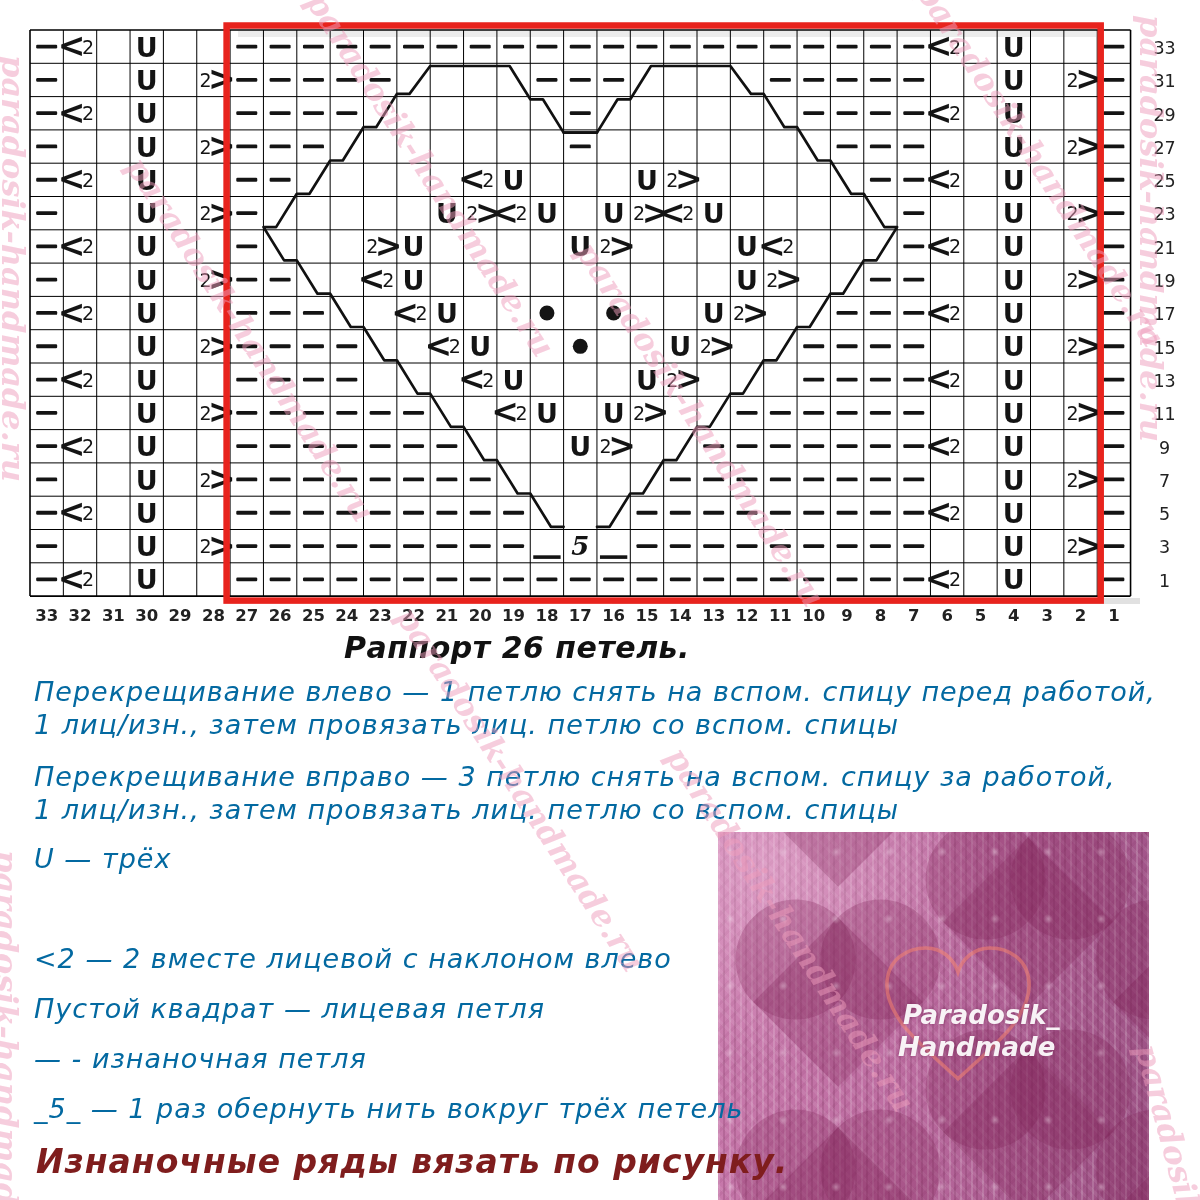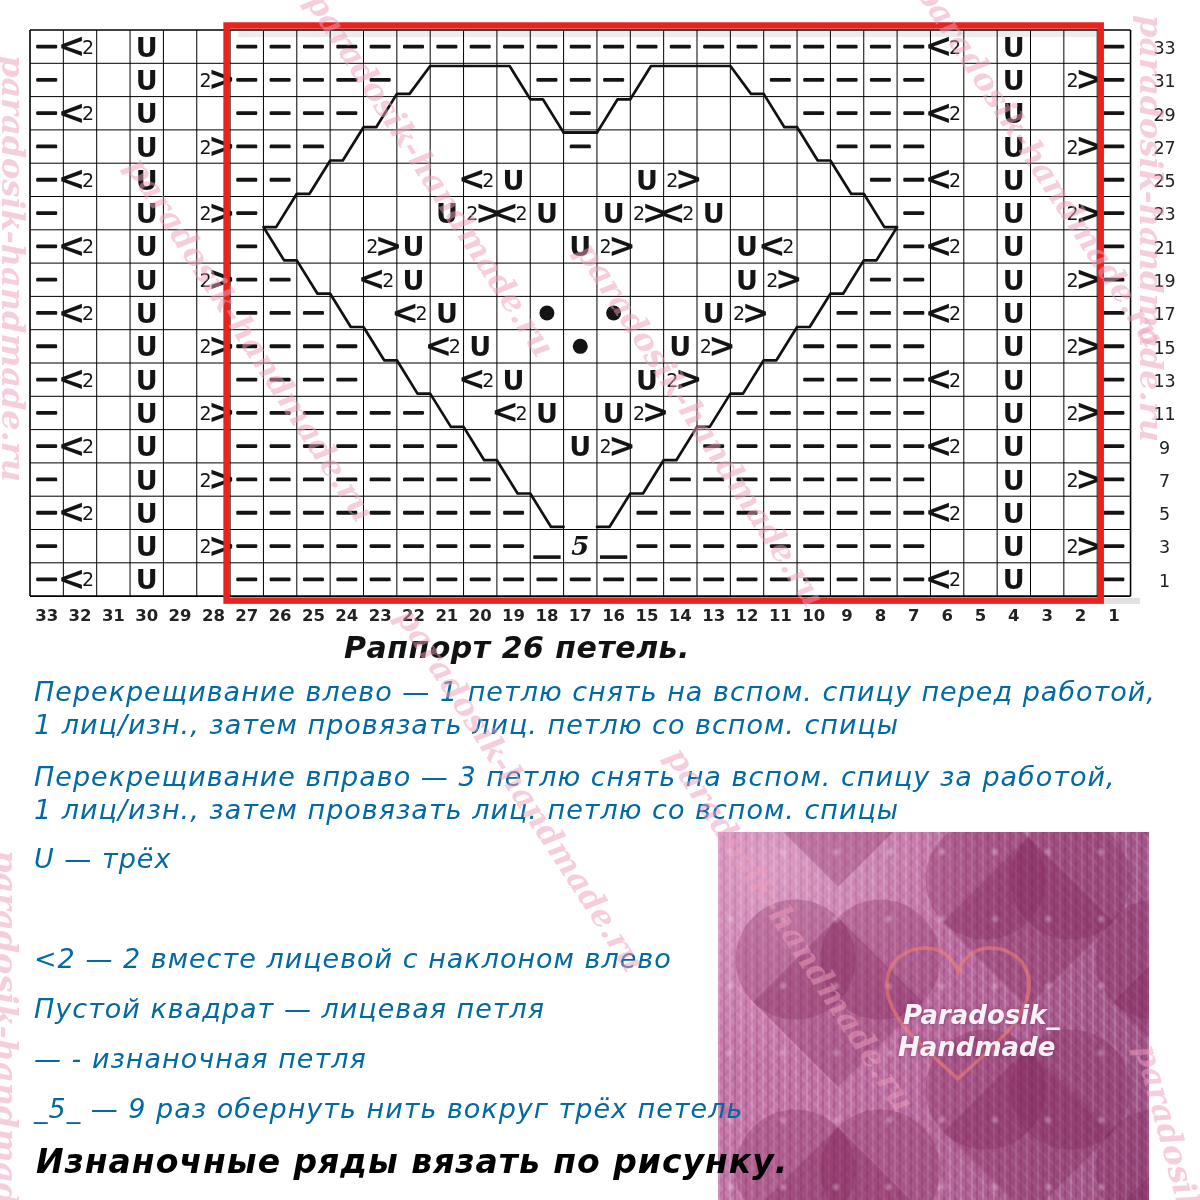--- a/index.html
+++ b/index.html
@@ -4,21 +4,21 @@
 <style>
   html,body{margin:0;padding:0;background:#fff;}
   #page{position:relative;width:1200px;height:1200px;background:#fff;overflow:hidden;
         font-family:"Liberation Sans",sans-serif;}
   #chart-svg{position:absolute;left:0;top:0;z-index:1;}
   .watermark{position:absolute;z-index:10;pointer-events:none;white-space:nowrap;
              font:italic 700 32px "DejaVu Serif",serif;color:#ef9dbc;opacity:.5;
              transform-origin:0 0;}
   .legend-line{position:absolute;left:34px;z-index:3;color:#0369a1;white-space:nowrap;
                font:italic 400 27px "DejaVu Sans",sans-serif;letter-spacing:1px;}
-  .legend-note{position:absolute;left:36px;z-index:3;color:#000000;white-space:nowrap;
+  .legend-note{position:absolute;left:36px;z-index:3;color:#7f1d1d;white-space:nowrap;
                font:italic 700 33px "DejaVu Sans",sans-serif;letter-spacing:1px;}
   #rapport-label{position:absolute;left:190px;top:630px;width:500px;text-align:right;z-index:3;
                font:italic 700 30px "DejaVu Sans",sans-serif;letter-spacing:.5px;color:#111;}
   #photo{position:absolute;left:718px;top:832px;width:431px;height:368px;overflow:hidden;z-index:2;
      background:
        radial-gradient(ellipse at 12% 8%, rgba(255,215,238,.38), transparent 42%),
        repeating-linear-gradient(90deg, rgba(255,255,255,.16) 0 2px, transparent 2px 5px,
            rgba(92,22,62,.17) 5px 7px, transparent 7px 11px),
        repeating-linear-gradient(45deg, rgba(255,255,255,.07) 0 3px, transparent 3px 9px),
        repeating-linear-gradient(-45deg, rgba(110,25,75,.08) 0 3px, transparent 3px 9px),
@@ -539,21 +539,21 @@
   <div id="rapport-label">Раппорт 26 петель.</div>
 
   <div class="legend-line" style="top:676px">Перекрещивание влево — 1 петлю снять на вспом. спицу перед работой,</div>
   <div class="legend-line" style="top:709px">1 лиц/изн., затем провязать лиц. петлю со вспом. спицы</div>
   <div class="legend-line" style="top:761px">Перекрещивание вправо — 3 петлю снять на вспом. спицу за работой,</div>
   <div class="legend-line" style="top:794px">1 лиц/изн., затем провязать лиц. петлю со вспом. спицы</div>
   <div class="legend-line" style="top:843px">U — трёх</div>
   <div class="legend-line" style="top:943px">&lt;2 — 2 вместе лицевой с наклоном влево</div>
   <div class="legend-line" style="top:993px">Пустой квадрат — лицевая петля</div>
   <div class="legend-line" style="top:1043px">— - изнаночная петля</div>
-  <div class="legend-line" style="top:1093px">_5_ — 9 раз обернуть нить вокруг трёх петель</div>
+  <div class="legend-line" style="top:1093px">_5_ — 1 раз обернуть нить вокруг трёх петель</div>
   <div class="legend-note" style="top:1142px">Изнаночные ряды вязать по рисунку.</div>
 
   <div id="photo">
     <div class="knit-heart" style="left:60px;top:-90px"></div>
     <div class="knit-heart" style="left:60px;top:110px"></div>
     <div class="knit-heart" style="left:60px;top:320px"></div>
     <div class="knit-heart" style="left:250px;top:30px"></div>
     <div class="knit-heart" style="left:250px;top:240px"></div>
     <div class="knit-heart" style="left:420px;top:-90px"></div>
     <div class="knit-heart" style="left:420px;top:110px"></div>

